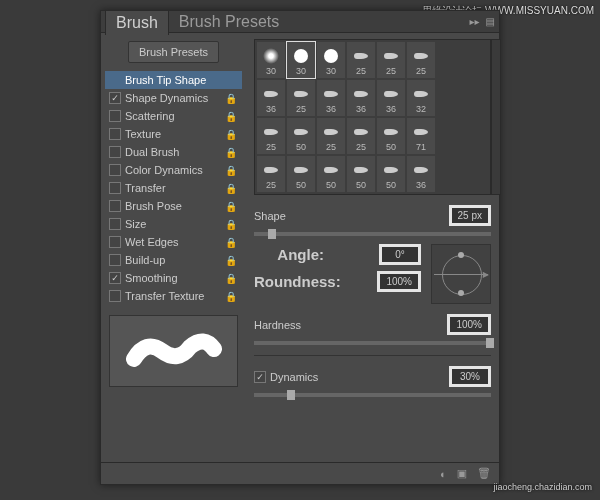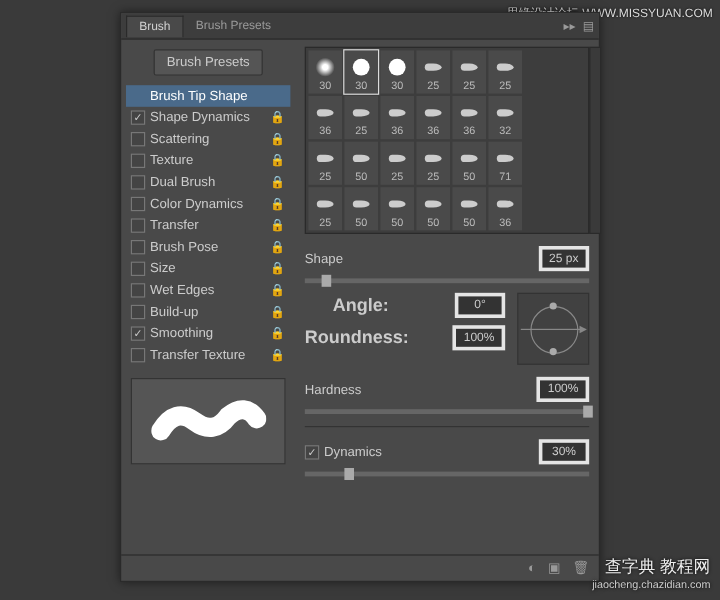--- a/index.html
+++ b/index.html
@@ -1,19 +1,19 @@
 <!DOCTYPE html>
 <html><head>
 <meta charset="utf-8">
 <style>
 * { box-sizing: border-box; margin: 0; padding: 0; font-family: Tahoma, Arial, sans-serif; }
 body { background: #3a3a3a; width: 600px; height: 500px; position: relative; }
 .panel { position: absolute; left: 100px; top: 10px; width: 400px; height: 475px; background: #494949; border: 1px solid #2a2a2a; box-shadow: 0 0 8px rgba(0,0,0,0.5); }
 .tabs { display: flex; align-items: center; background: #3d3d3d; border-bottom: 1px solid #2a2a2a; height: 22px; padding: 0 4px; }
-.tab { padding: 3px 10px; font-size: 10px; color: #9a9a9a; cursor: pointer; }
+.tab { padding: 3px 10px; font-size: 16px; color: #9a9a9a; cursor: pointer; }
 .tab.active { background: #494949; color: #d0d0d0; border-top: 1px solid #2a2a2a; border-left: 1px solid #2a2a2a; border-right: 1px solid #2a2a2a; margin-bottom: -1px; }
 .tab-icons { margin-left: auto; display: flex; gap: 6px; color: #9a9a9a; font-size: 10px; }
 .body { display: flex; height: calc(100% - 44px); }
 .sidebar { width: 145px; padding: 6px 4px; display: flex; flex-direction: column; gap: 2px; }
 .btn-preset { background: #555; border: 1px solid #333; color: #ccc; font-size: 11px; padding: 4px 10px; margin: 2px auto 6px; cursor: pointer; border-radius: 2px; }
 .opt { display: flex; align-items: center; justify-content: space-between; padding: 3px 4px; font-size: 11px; color: #ccc; cursor: pointer; }
 .opt.sel { background: #4a6a8a; color: #fff; }
 .opt-left { display: flex; align-items: center; gap: 4px; }
 .chk { width: 12px; height: 12px; border: 1px solid #777; background: #444; display: inline-flex; align-items: center; justify-content: center; font-size: 9px; color: #ccc; }
 .chk.on::after { content: "✓"; }
@@ -369,15 +369,14 @@
   </div>
 
   <div class="footer">
     <span>◐</span>
     <span>▣</span>
     <span>🗑</span>
   </div>
 </div>
 
 <div class="wm2">
-  <span>查字典 教程网</span>
   <span class="sm">jiaocheng.chazidian.com</span>
 </div>
 
 </body></html>

